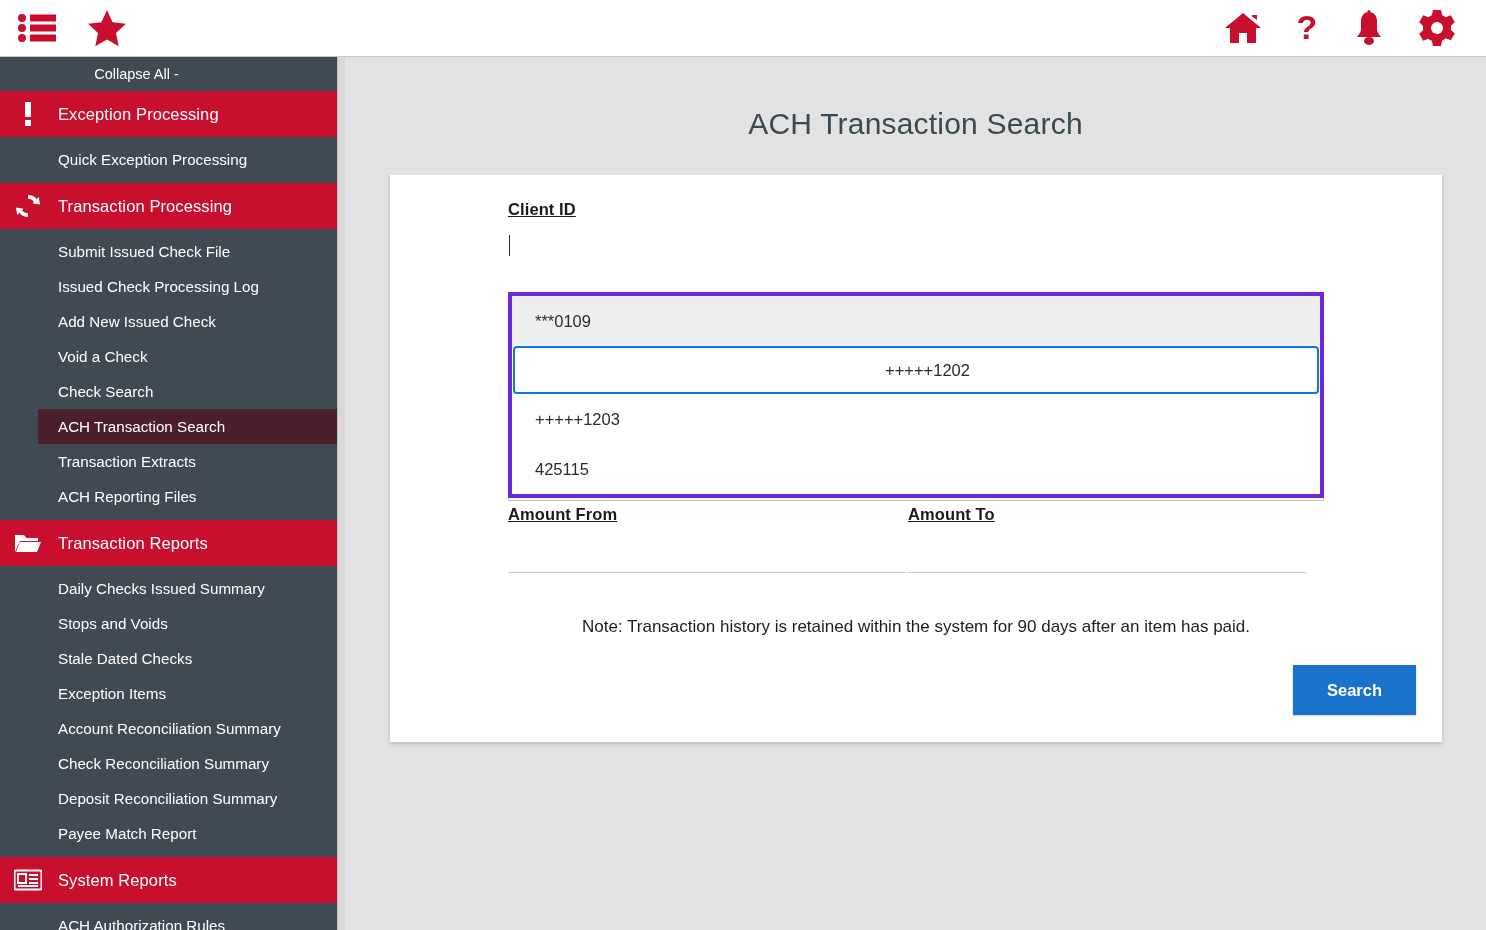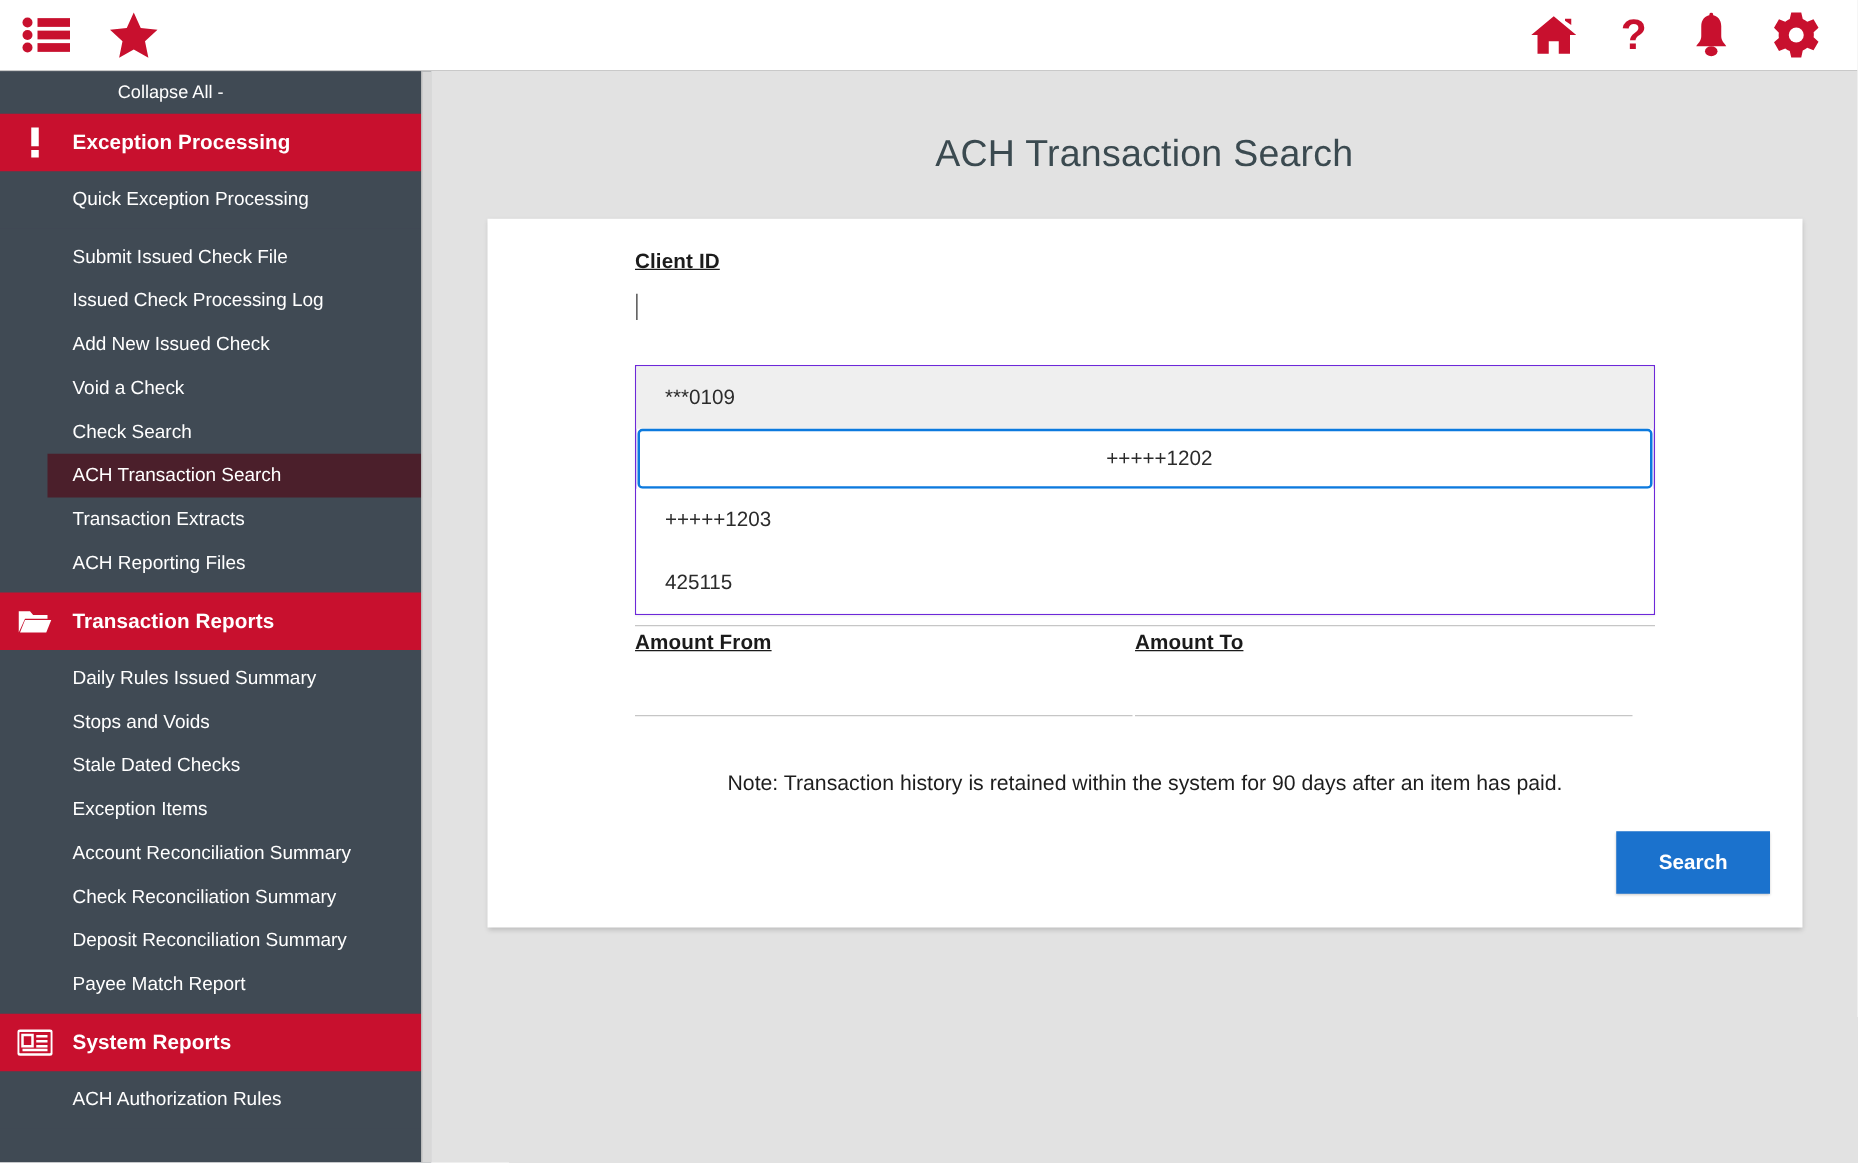--- a/index.html
+++ b/index.html
@@ -89,21 +89,20 @@
     width: 28px;
     height: 28px;
     display: flex;
     align-items: center;
     justify-content: center;
     line-height: 0;
   }
   .group-header .gh-label {
     margin-left: 58px;
     letter-spacing: 0.1px;
-    font-weight: bold;
   }
   .submenu { background: #404a54; }
   .menu-item {
     height: 35px;
     display: flex;
     align-items: center;
     padding-left: 58px;
     color: #ffffff;
     font-size: 15.2px;
     background: transparent;
@@ -178,21 +177,21 @@
     height: 1px;
     background: #c6c6c6;
   }
 
   .dropdown {
     position: absolute;
     top: 92px;
     left: 0;
     width: 816px;
     background: #ffffff;
-    border: 1px solid #6d28d9;
+    border: 4px solid #6d28d9;
     box-shadow: 0 1px 2px rgba(0,0,0,0.08);
   }
   .dd-item {
     height: 50px;
     display: flex;
     align-items: center;
     padding-left: 23px;
     font-size: 16.5px;
     color: #2b2b2b;
     background: #ffffff;
@@ -312,20 +311,31 @@
               <rect x="7" y="19" width="6" height="6" fill="#ffffff"></rect>
             </svg>
           </span>
           <span class="gh-label">Exception Processing</span>
         </div>
         <div class="submenu pad-top pad-bot">
           <div class="menu-item">
             <span>Quick Exception Processing</span>
           </div>
         </div>
+        <div class="group-header">
+          <span class="gh-icon">
+            <svg width="26" height="26" viewBox="0 0 26 26">
+              <path d="M13 2 a11 11 0 0 1 10.3 7.2 l-3.6 1.3 A7.2 7.2 0 0 0 13 5.8 Z" fill="#ffffff"></path>
+              <path d="M23.8 4 L25 11.5 L17.5 10.3 Z" fill="#ffffff"></path>
+              <path d="M13 24 a11 11 0 0 1 -10.3 -7.2 l3.6 -1.3 A7.2 7.2 0 0 0 13 20.2 Z" fill="#ffffff"></path>
+              <path d="M2.2 22 L1 14.5 L8.5 15.7 Z" fill="#ffffff"></path>
+            </svg>
+          </span>
+          <span class="gh-label">Transaction Processing</span>
+        </div>
         <div class="submenu pad-top pad-bot">
           <div class="menu-item">
             <span>Submit Issued Check File</span>
           </div>
           <div class="menu-item">
             <span>Issued Check Processing Log</span>
           </div>
           <div class="menu-item">
             <span>Add New Issued Check</span>
           </div>
@@ -349,21 +359,21 @@
           <span class="gh-icon">
             <svg width="28" height="24" viewBox="0 0 28 24">
               <path d="M1 4 h9 l2.5 3 H24 v3 H6 L1 21 Z" fill="#ffffff"></path>
               <path d="M6 11 h21 l-4 10 H2 Z" fill="#ffffff"></path>
             </svg>
           </span>
           <span class="gh-label">Transaction Reports</span>
         </div>
         <div class="submenu pad-top pad-bot">
           <div class="menu-item">
-            <span>Daily Rules Issued Summary</span>
+            <span>Daily Checks Issued Summary</span>
           </div>
           <div class="menu-item">
             <span>Stops and Voids</span>
           </div>
           <div class="menu-item">
             <span>Stale Dated Checks</span>
           </div>
           <div class="menu-item">
             <span>Exception Items</span>
           </div>

